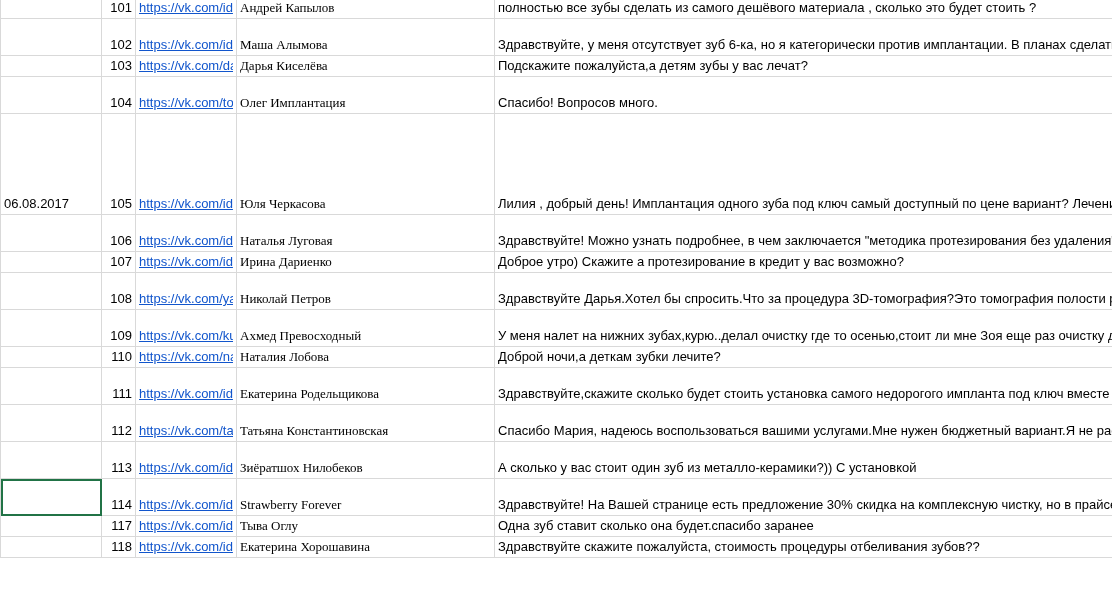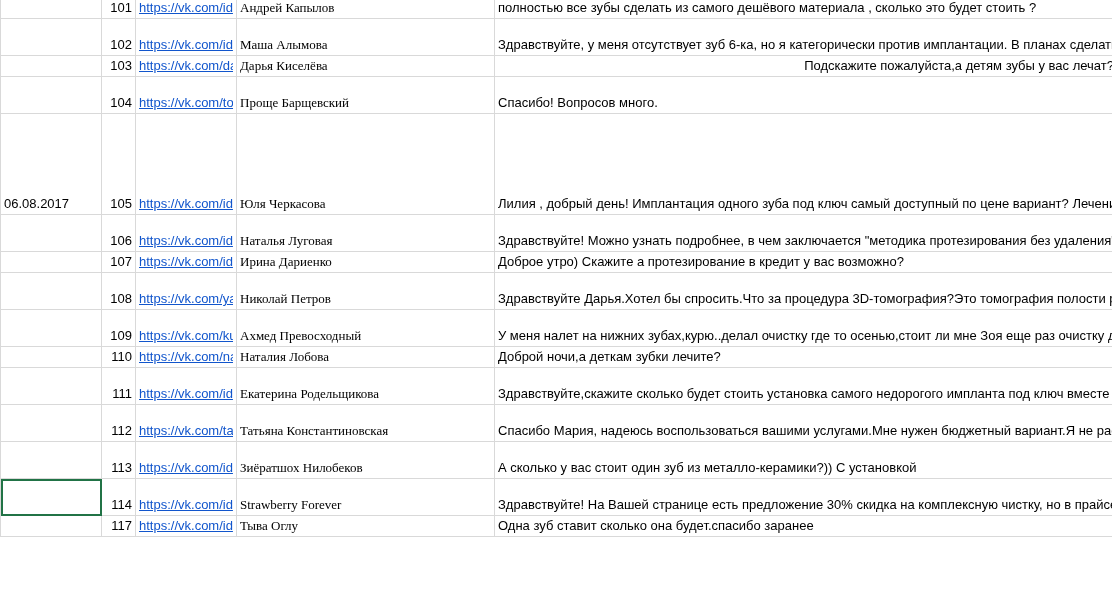--- a/index.html
+++ b/index.html
@@ -88,30 +88,30 @@
 съемный протез (птичка, бабочка), возможна ли такая услуга в вашей клинике?</span></td>
   </tr>
 
   <tr style="height: 21px;">
     <td class="col-date"><span></span></td>
     <td class="col-num"><span>103</span></td>
     <td class="col-link">
             <a>https://vk.com/da</a>
           </td>
     <td class="col-name"><span>Дарья Киселёва</span></td>
-    <td class="col-msg" style="vertical-align: bottom; padding-top: 0px; text-align: right;"><span>Подскажите пожалуйста,а детям зубы у вас лечат?</span></td>
+    <td class="col-msg" style="vertical-align: bottom; padding-top: 0px;"><span>Подскажите пожалуйста,а детям зубы у вас лечат?</span></td>
   </tr>
 
   <tr style="height: 37px;">
     <td class="col-date"><span></span></td>
     <td class="col-num"><span>104</span></td>
     <td class="col-link">
             <a>https://vk.com/to</a>
           </td>
-    <td class="col-name"><span>Проще Барщевский</span></td>
+    <td class="col-name"><span>Олег Имплантация</span></td>
     <td class="col-msg"><span>Спасибо!
 Вопросов много.</span></td>
   </tr>
 
   <tr style="height: 101px;">
     <td class="col-date"><span>06.08.2017</span></td>
     <td class="col-num"><span>105</span></td>
     <td class="col-link">
             <a>https://vk.com/id</a>
           </td>
@@ -226,15 +226,24 @@
   <tr style="height: 21px;">
     <td class="col-date"><span></span></td>
     <td class="col-num"><span>117</span></td>
     <td class="col-link">
             <a>https://vk.com/id</a>
           </td>
     <td class="col-name"><span>Тыва Оглу</span></td>
     <td class="col-msg" style="vertical-align: bottom; padding-top: 0px;"><span>Одна зуб ставит сколько она будет.спасибо заранее</span></td>
   </tr>
 
+  <tr style="height: 21px;">
+    <td class="col-date"><span></span></td>
+    <td class="col-num"><span>118</span></td>
+    <td class="col-link">
+            <a>https://vk.com/id</a>
+          </td>
+    <td class="col-name"><span>Екатерина Хорошавина</span></td>
+    <td class="col-msg" style="vertical-align: bottom; padding-top: 0px;"><span>Здравствуйте скажите пожалуйста, стоимость процедуры отбеливания зубов??</span></td>
+  </tr>
 </tbody>
   </table>
 </div>
 
 </body></html>

